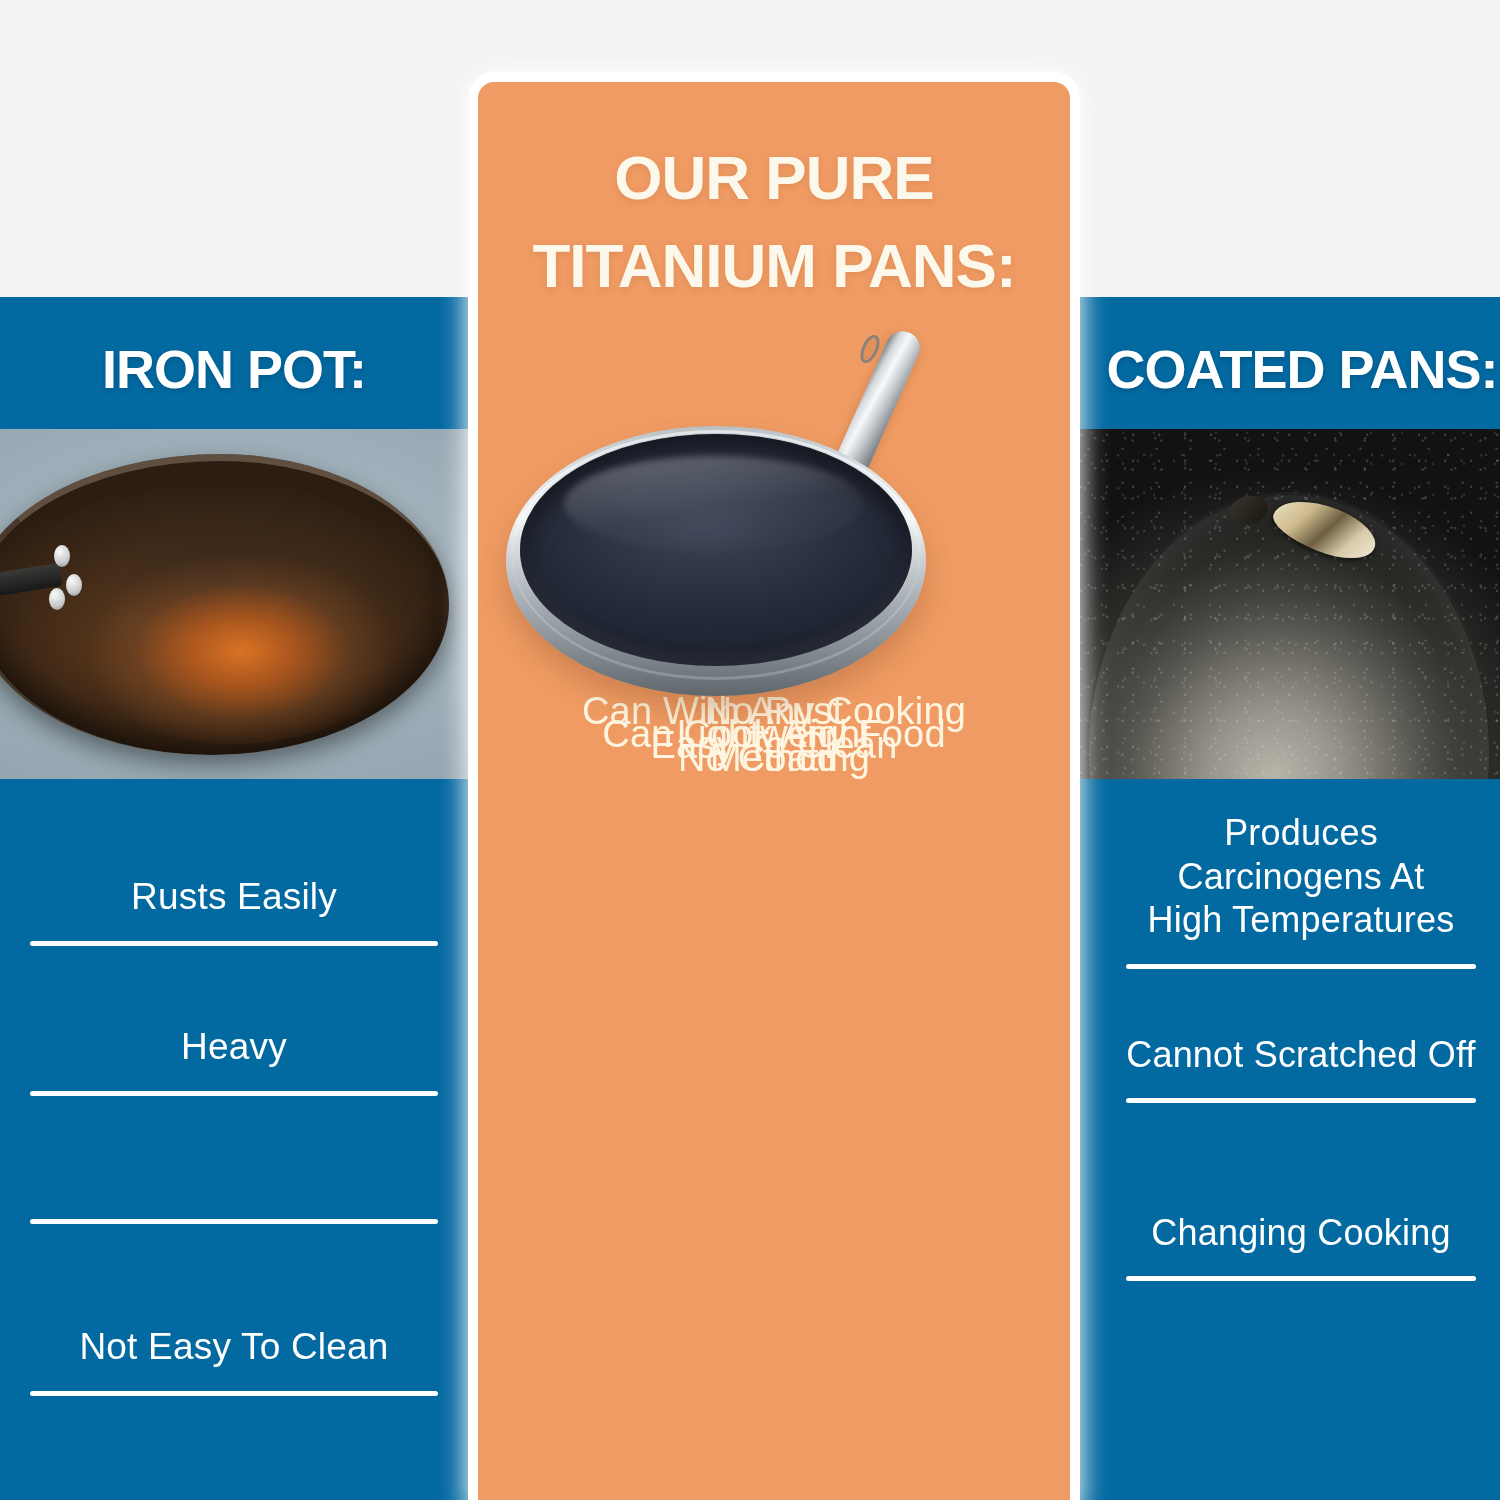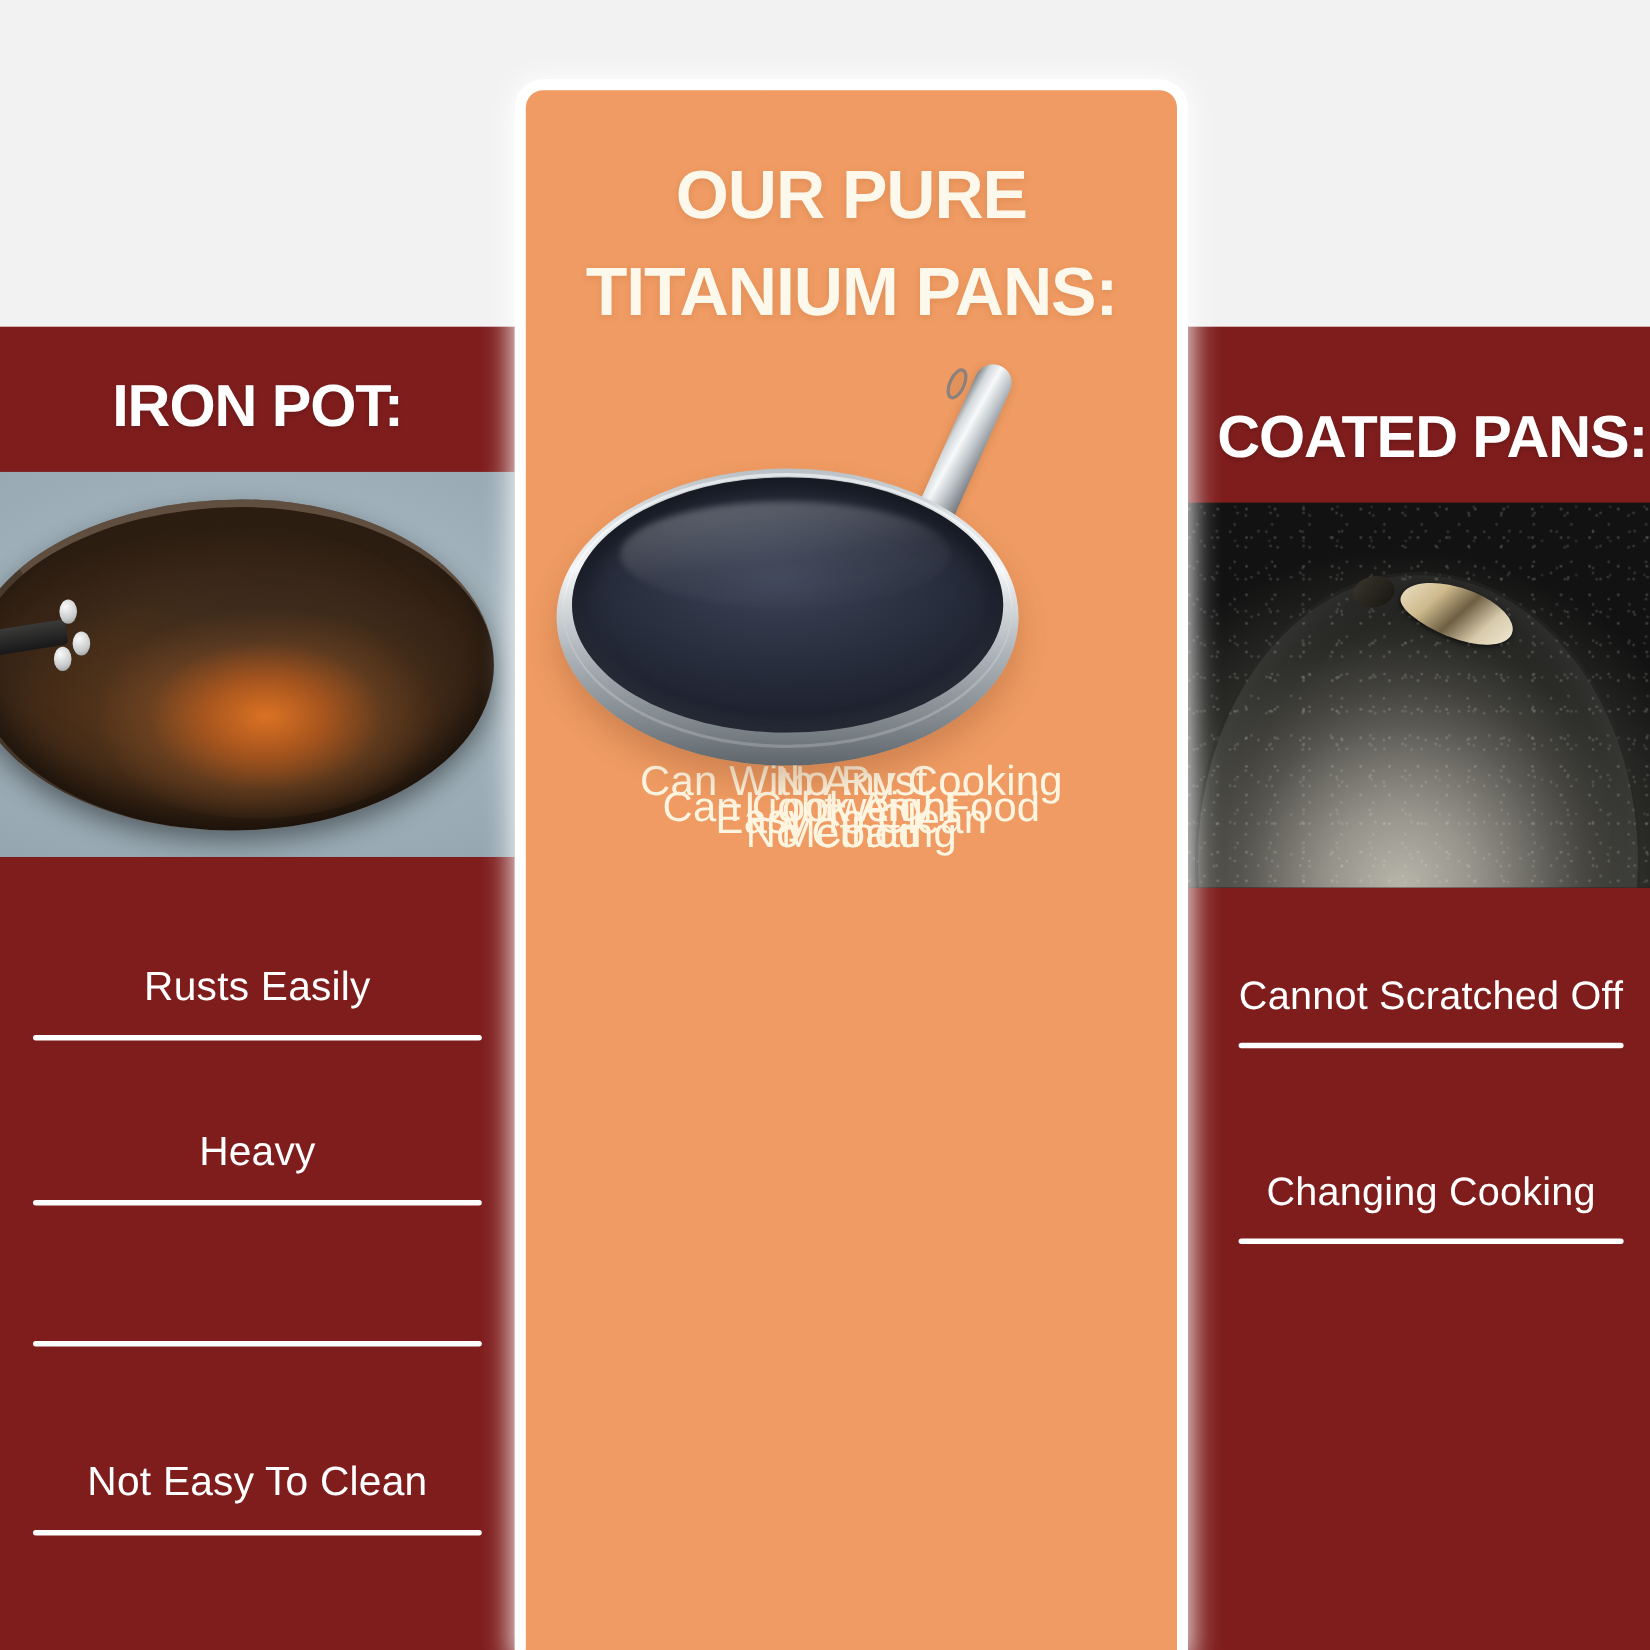--- a/index.html
+++ b/index.html
@@ -9,42 +9,42 @@
     font-family:"Liberation Sans", sans-serif;
     position:relative;
     overflow:hidden;
   }
 
   
   .side-panel{
     position:absolute;
     top:297px;
     height:1203px;
-    background:#7f1d1d;
+    background:#0369a1;
     display:flex;
     flex-direction:column;
     align-items:center;
     overflow:hidden;
   }
   #panel-left  { left:0px;    width:468px; }
   #panel-right { left:1078px; width:422px; }
 
   .side-title{
     color:#ffffff;
     font-weight:bold;
     font-size:54px;
     letter-spacing:-1px;
     line-height:1;
     width:100%;
     text-align:center;
     padding-top:45px;
     padding-bottom:33px;
     text-shadow:0 2px 5px rgba(0,0,0,.18);
   }
-  #panel-right .side-title{ padding-left:26px;margin-top:28px; }
+  #panel-right .side-title{ padding-left:26px; }
 
   
   .photo{
     width:100%;
     height:350px;
     position:relative;
     overflow:hidden;
   }
   #photo-left  { background:#8f9ba3; }
   #photo-right { background:#16181a; }
@@ -375,20 +375,25 @@
   <div class="photo" id="photo-right">
     <div class="coated-surface"></div>
     <div class="coated-grain"></div>
     <div class="coated-ring"></div>
     <div class="flake2"></div>
     <div class="flake"></div>
   </div>
 
   <div class="features">
     <div class="feature">
+      <div class="feature-text">Produces Carcinogens At
+High Temperatures</div>
+      <div class="divider"></div>
+    </div>
+    <div class="feature">
       <div class="feature-text">Cannot Scratched Off</div>
       <div class="divider"></div>
     </div>
     <div class="feature">
       <div class="feature-text">Changing Cooking</div>
       <div class="divider"></div>
     </div>
   </div>
 </div>
 

